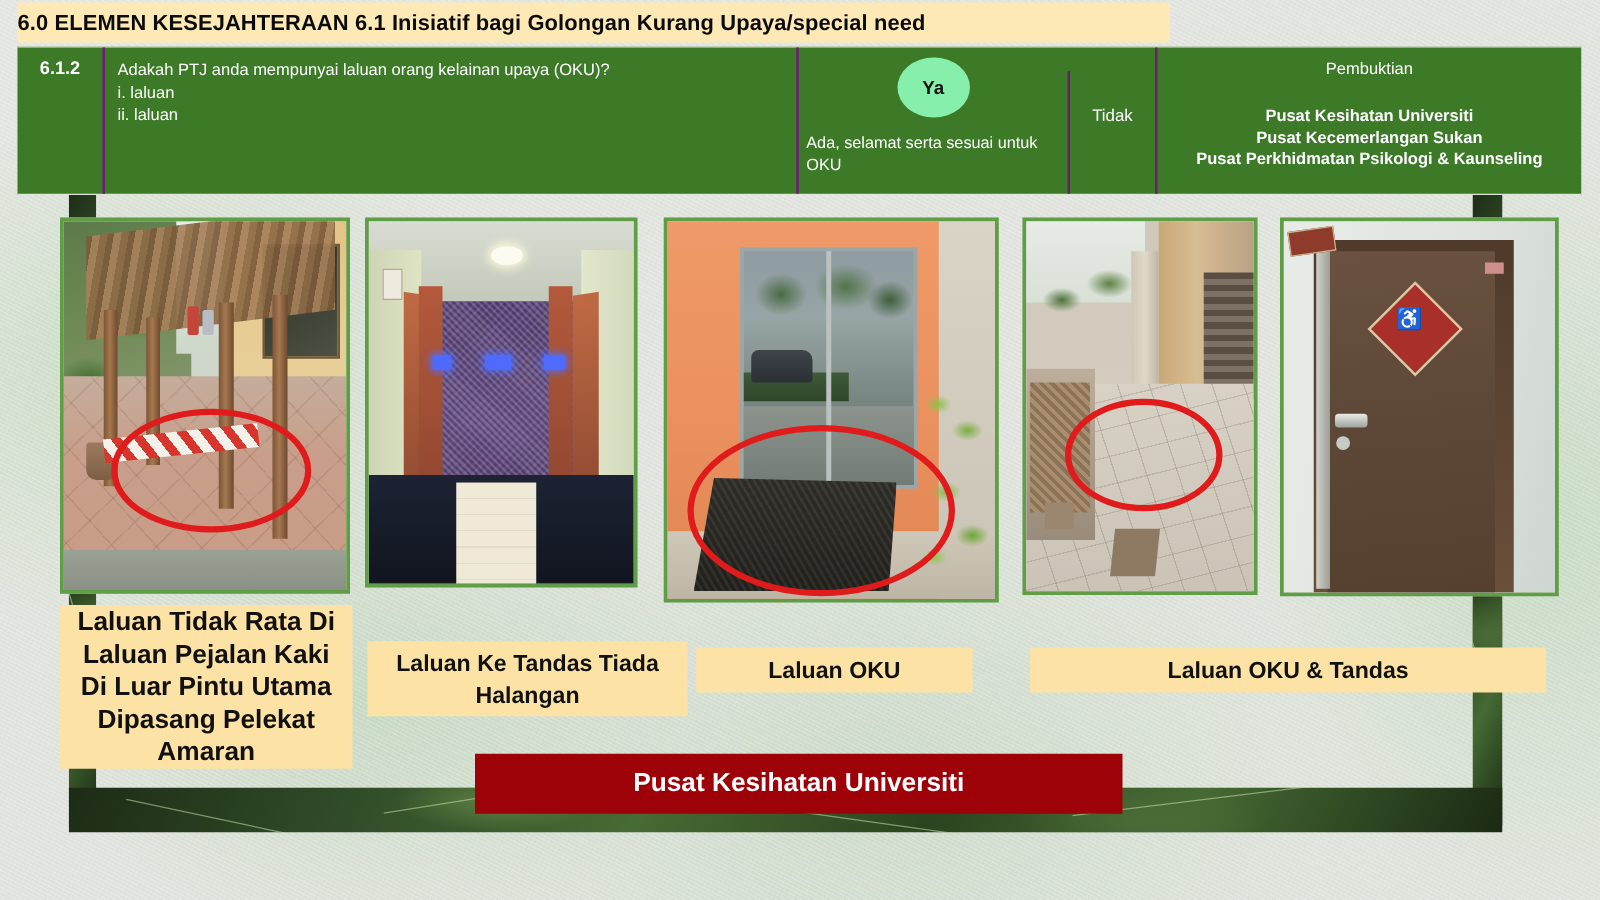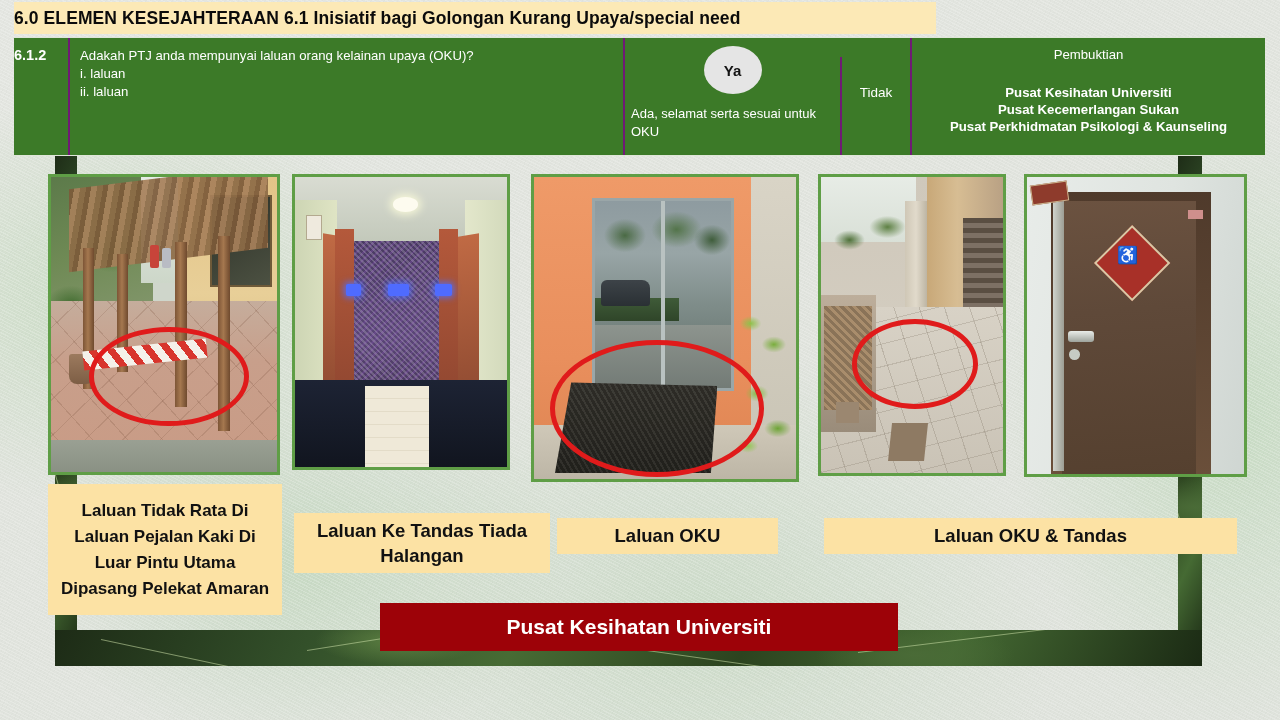--- a/index.html
+++ b/index.html
@@ -51,29 +51,29 @@
 
   
   #criteria-table{
     position:absolute;left:14px;top:37px;width:1251px;height:119px;
     background:#3c7a28;display:flex;box-sizing:border-box;
     border-top:1px solid #dfe6d8;border-bottom:1px solid #dfe6d8;
   }
   .cell{position:relative;box-sizing:border-box;color:#ffffff;}
   .cell + .cell{border-left:2px solid #701a75;}
 
-  #cell-code{width:54px;display:flex;padding-top:9px;}
+  #cell-code{width:68px;display:flex;justify-content:center;padding-top:9px;}
   #cell-code .txt{font-size:14.5px;font-weight:bold;color:#fff;}
 
   #cell-question{width:555px;padding:9px 10px 0 10px;}
   #cell-question .qline{font-size:13.2px;line-height:18px;color:#fff;font-weight:normal;}
 
   #cell-ya{width:217px;padding-top:8px;}
   #ya-ellipse{
-    width:58px;height:48px;border-radius:50%;background:#e5e5e5;
+    width:58px;height:48px;border-radius:50%;background:#86efac;
     margin:0 auto;display:flex;align-items:center;justify-content:center;
   }
   #ya-ellipse .txt{font-size:15px;font-weight:bold;color:#141414;}
   #cell-ya .ya-note{
     font-size:13px;line-height:18px;color:#fff;padding:11px 6px 0 6px;
   }
 
   #cell-tidak{width:70px;display:flex;justify-content:center;padding-top:28px;margin-top:19px;}
   #cell-tidak .txt{font-size:13.5px;color:#fff;}
 
@@ -246,21 +246,21 @@
   #p5 .sign{position:absolute;left:2%;top:2%;width:16%;height:6%;
     background:#8e3b2c;transform:rotate(-8deg);border:1px solid #cbb58e;}
   #p5 .tag{position:absolute;right:19%;top:11%;width:7%;height:3%;background:#cf8f8c;}
 
   
   .caption{
     position:absolute;background:#fce2a4;color:#111;text-align:center;
     font-weight:bold;box-sizing:border-box;display:flex;align-items:center;
     justify-content:center;
   }
-  #caption-1{left:48px;top:484px;width:234px;height:131px;font-size:17px;line-height:26px;padding:0 8px;}
+  #caption-1{left:48px;top:484px;width:234px;height:131px;font-size:21px;line-height:26px;padding:0 8px;}
   #caption-2{left:294px;top:513px;width:256px;height:60px;font-size:18.5px;line-height:25px;}
   #caption-3{left:557px;top:518px;width:221px;height:36px;font-size:18.5px;}
   #caption-4{left:824px;top:518px;width:413px;height:36px;font-size:18.5px;}
 
   #footer-banner{
     position:absolute;left:380px;top:603px;width:518px;height:48px;
     background:#9d0208;display:flex;align-items:center;justify-content:center;
   }
   #footer-banner .txt{color:#ffffff;font-size:21px;font-weight:bold;}
 </style>

